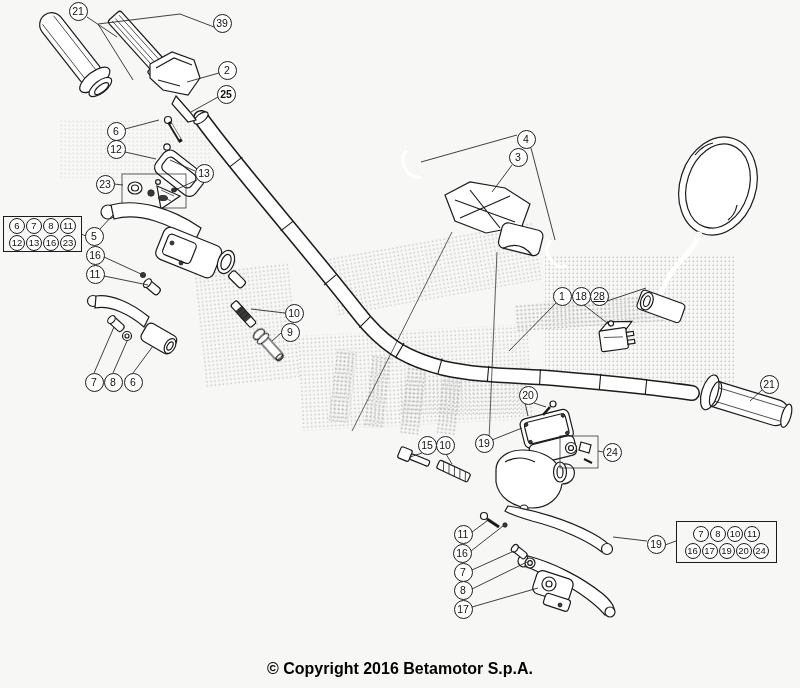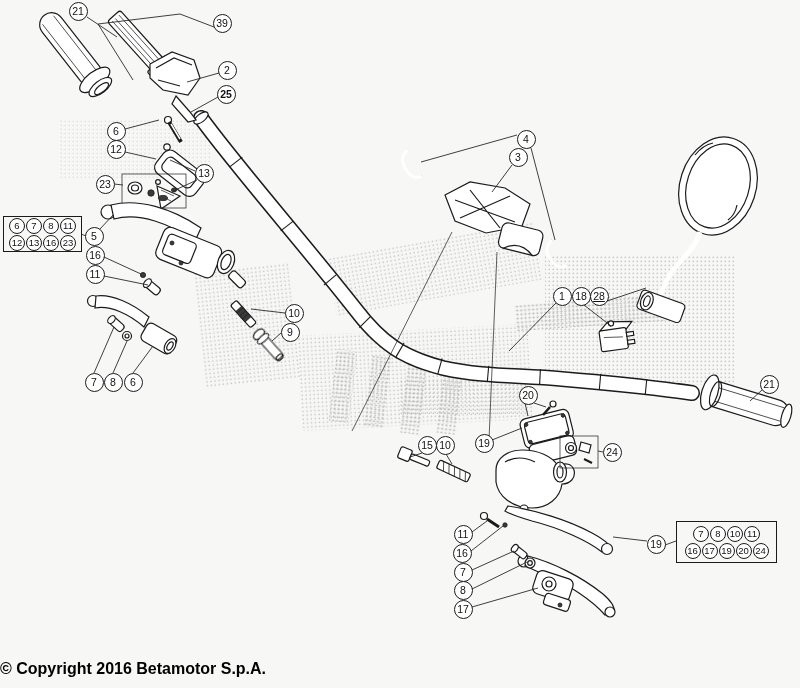--- a/index.html
+++ b/index.html
@@ -16,21 +16,21 @@
   #callouts{position:absolute;left:0;top:0;width:800px;height:688px;z-index:5;pointer-events:none;}
   .callout{position:absolute;width:19px;height:19px;border:1.3px solid #1b1b1b;border-radius:50%;
            background:#fff;box-sizing:border-box;display:flex;align-items:center;justify-content:center;
            font-size:10.5px;color:#111;line-height:1;}
   .legend-box{position:absolute;border:1.5px solid #1b1b1b;background:#f7f7f5;box-sizing:border-box;
               display:flex;flex-direction:column;justify-content:center;padding:1px 2px;}
   .legend-row{display:flex;justify-content:center;}
   .legend-num{width:16px;height:16px;border:1.2px solid #1b1b1b;border-radius:50%;background:#fff;
               box-sizing:border-box;display:flex;align-items:center;justify-content:center;
               font-size:9.5px;color:#111;margin:0.5px;line-height:1;}
-  #copyright{position:absolute;left:0;top:660px;width:800px;font-size:16px;
+  #copyright{position:absolute;left:0;top:660px;width:800px;text-align:center;font-size:16px;
              font-weight:700;color:#000;z-index:4;}
 </style>
 </head>
 <body>
 
 <div id="stage">
 
 <svg id="art" width="800" height="688" viewBox="0 0 800 688">
   <defs>
     <pattern id="ht" width="4" height="4" patternUnits="userSpaceOnUse">

